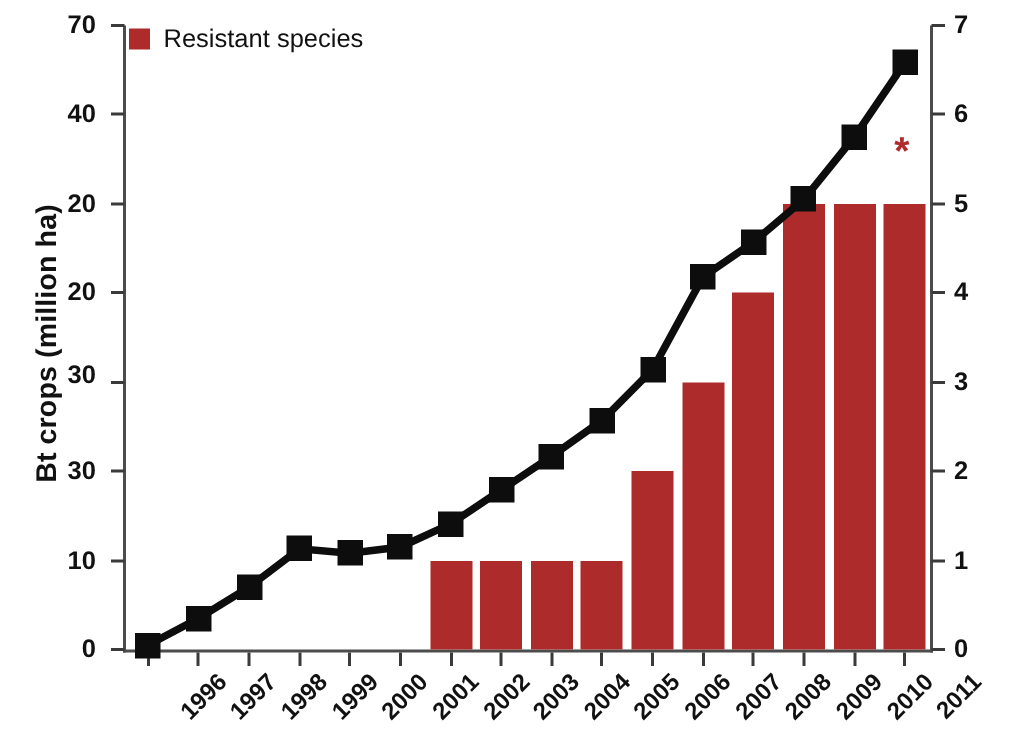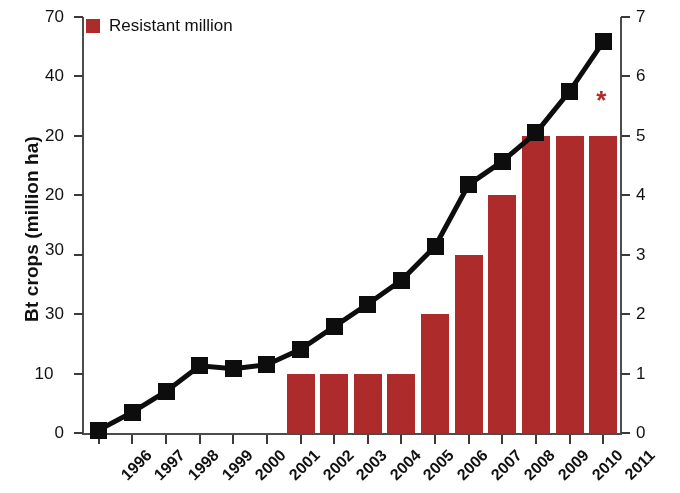--- a/index.html
+++ b/index.html
@@ -19,21 +19,21 @@
     white-space:nowrap;
     letter-spacing:.1px;
   }
   #ylabel-left{
     left:-93px;top:218px;width:250px;text-align:center;
     transform:rotate(-90deg);transform-origin:center center;
   }
 
   
   .tick-label{
-    position:absolute;font-size:17px;font-weight:normal;color:#111;
+    position:absolute;font-size:17px;font-weight:bold;color:#111;
     line-height:1;white-space:nowrap;
   }
   .tick-left{right:0;text-align:right;width:40px;}
   .tick-right{left:0;text-align:left;width:40px;}
 
   .xtick-label{
     position:absolute;
     font-size:16px;font-weight:bold;color:#111;
     white-space:nowrap;line-height:1;
     transform:rotate(-45deg);
@@ -67,32 +67,32 @@
 </head>
 <body>
 
 <div id="figure">
 
   <div class="axis-title" id="ylabel-left">Bt crops (million ha)</div>
 
   <div id="legend">
     <div class="legend-row">
       <span class="legend-swatch" id="sw1" style="background: rgb(173, 43, 43);"></span>
-      <span class="legend-text">Resistant million</span>
+      <span class="legend-text">Resistant species</span>
     </div>
   </div>
 
   <div id="plot">
       <div class="spine" style="left: 82px; top: 17px; width: 2px; height: 418px;"></div>
       <div class="spine" style="left: 620px; top: 17px; width: 2px; height: 418px;"></div>
       <div class="spine" style="left: 82px; top: 433px; width: 540px; height: 2px;"></div>
       <div class="tick-mark" style="left: 74px; top: 432px; width: 9px; height: 2px;"></div>
       <div class="tick-label tick-left" style="left: 24px; top: 424px;">0</div>
       <div class="tick-mark" style="left: 74px; top: 372.571px; width: 9px; height: 2px;"></div>
-      <div class="tick-label tick-left" style="left: 24px; top: 364.571px; text-align: center;">10</div>
+      <div class="tick-label tick-left" style="left: 24px; top: 364.571px;">10</div>
       <div class="tick-mark" style="left: 74px; top: 313.143px; width: 9px; height: 2px;"></div>
       <div class="tick-label tick-left" style="left: 24px; top: 305.143px;">30</div>
       <div class="tick-mark" style="left: 74px; top: 253.714px; width: 9px; height: 2px;"></div>
       <div class="tick-label tick-left" style="left: 24px; top: 241px;">30</div>
       <div class="tick-mark" style="left: 74px; top: 194.286px; width: 9px; height: 2px;"></div>
       <div class="tick-label tick-left" style="left: 24px; top: 186.286px;">20</div>
       <div class="tick-mark" style="left: 74px; top: 134.857px; width: 9px; height: 2px;"></div>
       <div class="tick-label tick-left" style="left: 24px; top: 126.857px;">20</div>
       <div class="tick-mark" style="left: 74px; top: 75.4286px; width: 9px; height: 2px;"></div>
       <div class="tick-label tick-left" style="left: 24px; top: 67.4286px;">40</div>

